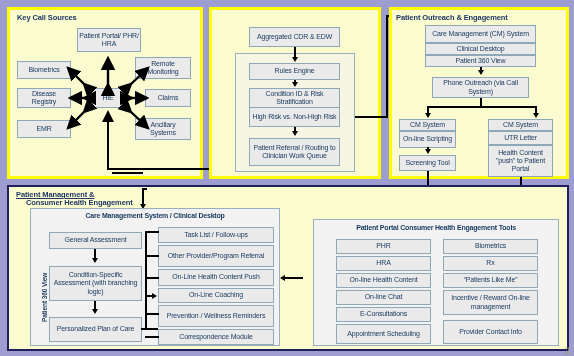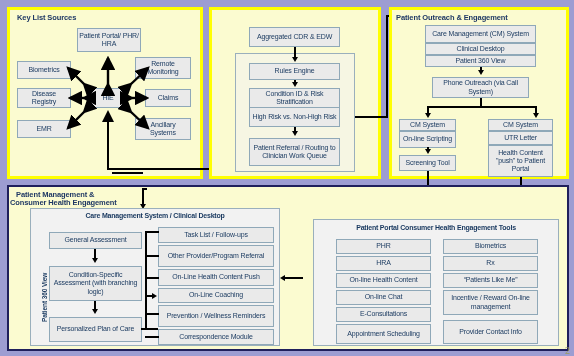--- a/index.html
+++ b/index.html
@@ -101,21 +101,21 @@
     border:1px solid #c9c9a2;
   }
 </style>
 </head>
 <body>
 
 <div id="stage">
 
   <div class="panel" style="left:7px;top:7px;width:196px;height:172px;">
   </div>
-  <div class="panel-title" style="left:17px;top:13px;width:170px;">Key List Sources</div>
+  <div class="panel-title" style="left:17px;top:13px;width:170px;">Key Call Sources</div>
 
   <div class="box" style="left:77px;top:28px;width:64px;height:24px;">Patient Portal/ PHR/ HRA</div>
 
   <div class="box" style="left:17px;top:61px;width:54px;height:18px;">Biometrics</div>
 
   <div class="box" style="left:135px;top:57px;width:56px;height:22px;">Remote Monitoring</div>
 
   <div class="box" style="left:17px;top:88px;width:54px;height:20px;">Disease Registry</div>
 
   <div class="box" style="left:88px;top:88px;width:40px;height:20px;">HIE</div>
@@ -218,22 +218,22 @@
   <div class="box" style="left:488px;top:145px;width:65px;height:32px;">Health Content "push" to Patient Portal</div>
 
   <div class="ln lnv" style="left:427px;top:171px;height:31px;"></div>
   <div class="ln lnv" style="left:520px;top:177px;height:25px;"></div>
   <div class="ln lnh" style="left:427px;top:201px;width:94px;"></div>
   <div class="ln lnv" style="left:461px;top:201px;height:16px;"></div>
   <div class="arw arw-d" style="left:458.5px;top:215px;"></div>
 
   <div class="panel" style="left:7px;top:185px;width:562px;height:166px;border:2px solid #1f1f5c;background:#fbfbd0;"></div>
 
-  <div class="panel-title" style="left:16px;top:190px;width:200px;">Patient Management &amp;</div>
-  <div class="panel-title" style="left:10px;top:198px;width:200px;">Consumer Health Engagement</div>
+  <div class="panel-title" style="left:16px;top:190px;width:200px;text-decoration:underline;">Patient Management &amp;</div>
+  <div class="panel-title" style="left:26px;top:198px;width:200px;">Consumer Health Engagement</div>
 
   <div class="ln lnh" style="left:112px;top:172px;width:31px;"></div>
   <div class="ln lnv" style="left:142px;top:188px;height:18px;"></div>
   <div class="ln lnh" style="left:142px;top:188px;width:5px;"></div>
   <div class="arw arw-d" style="left:139.5px;top:204px;"></div>
 
   <div class="group" style="left:30px;top:208px;width:250px;height:138px;"></div>
   <div class="grouptitle" style="left:30px;top:212px;width:250px;">Care Management System / Clinical Desktop</div>
 
   <div class="outline" style="left:34px;top:220px;width:13px;height:122px;border:0;"></div>

